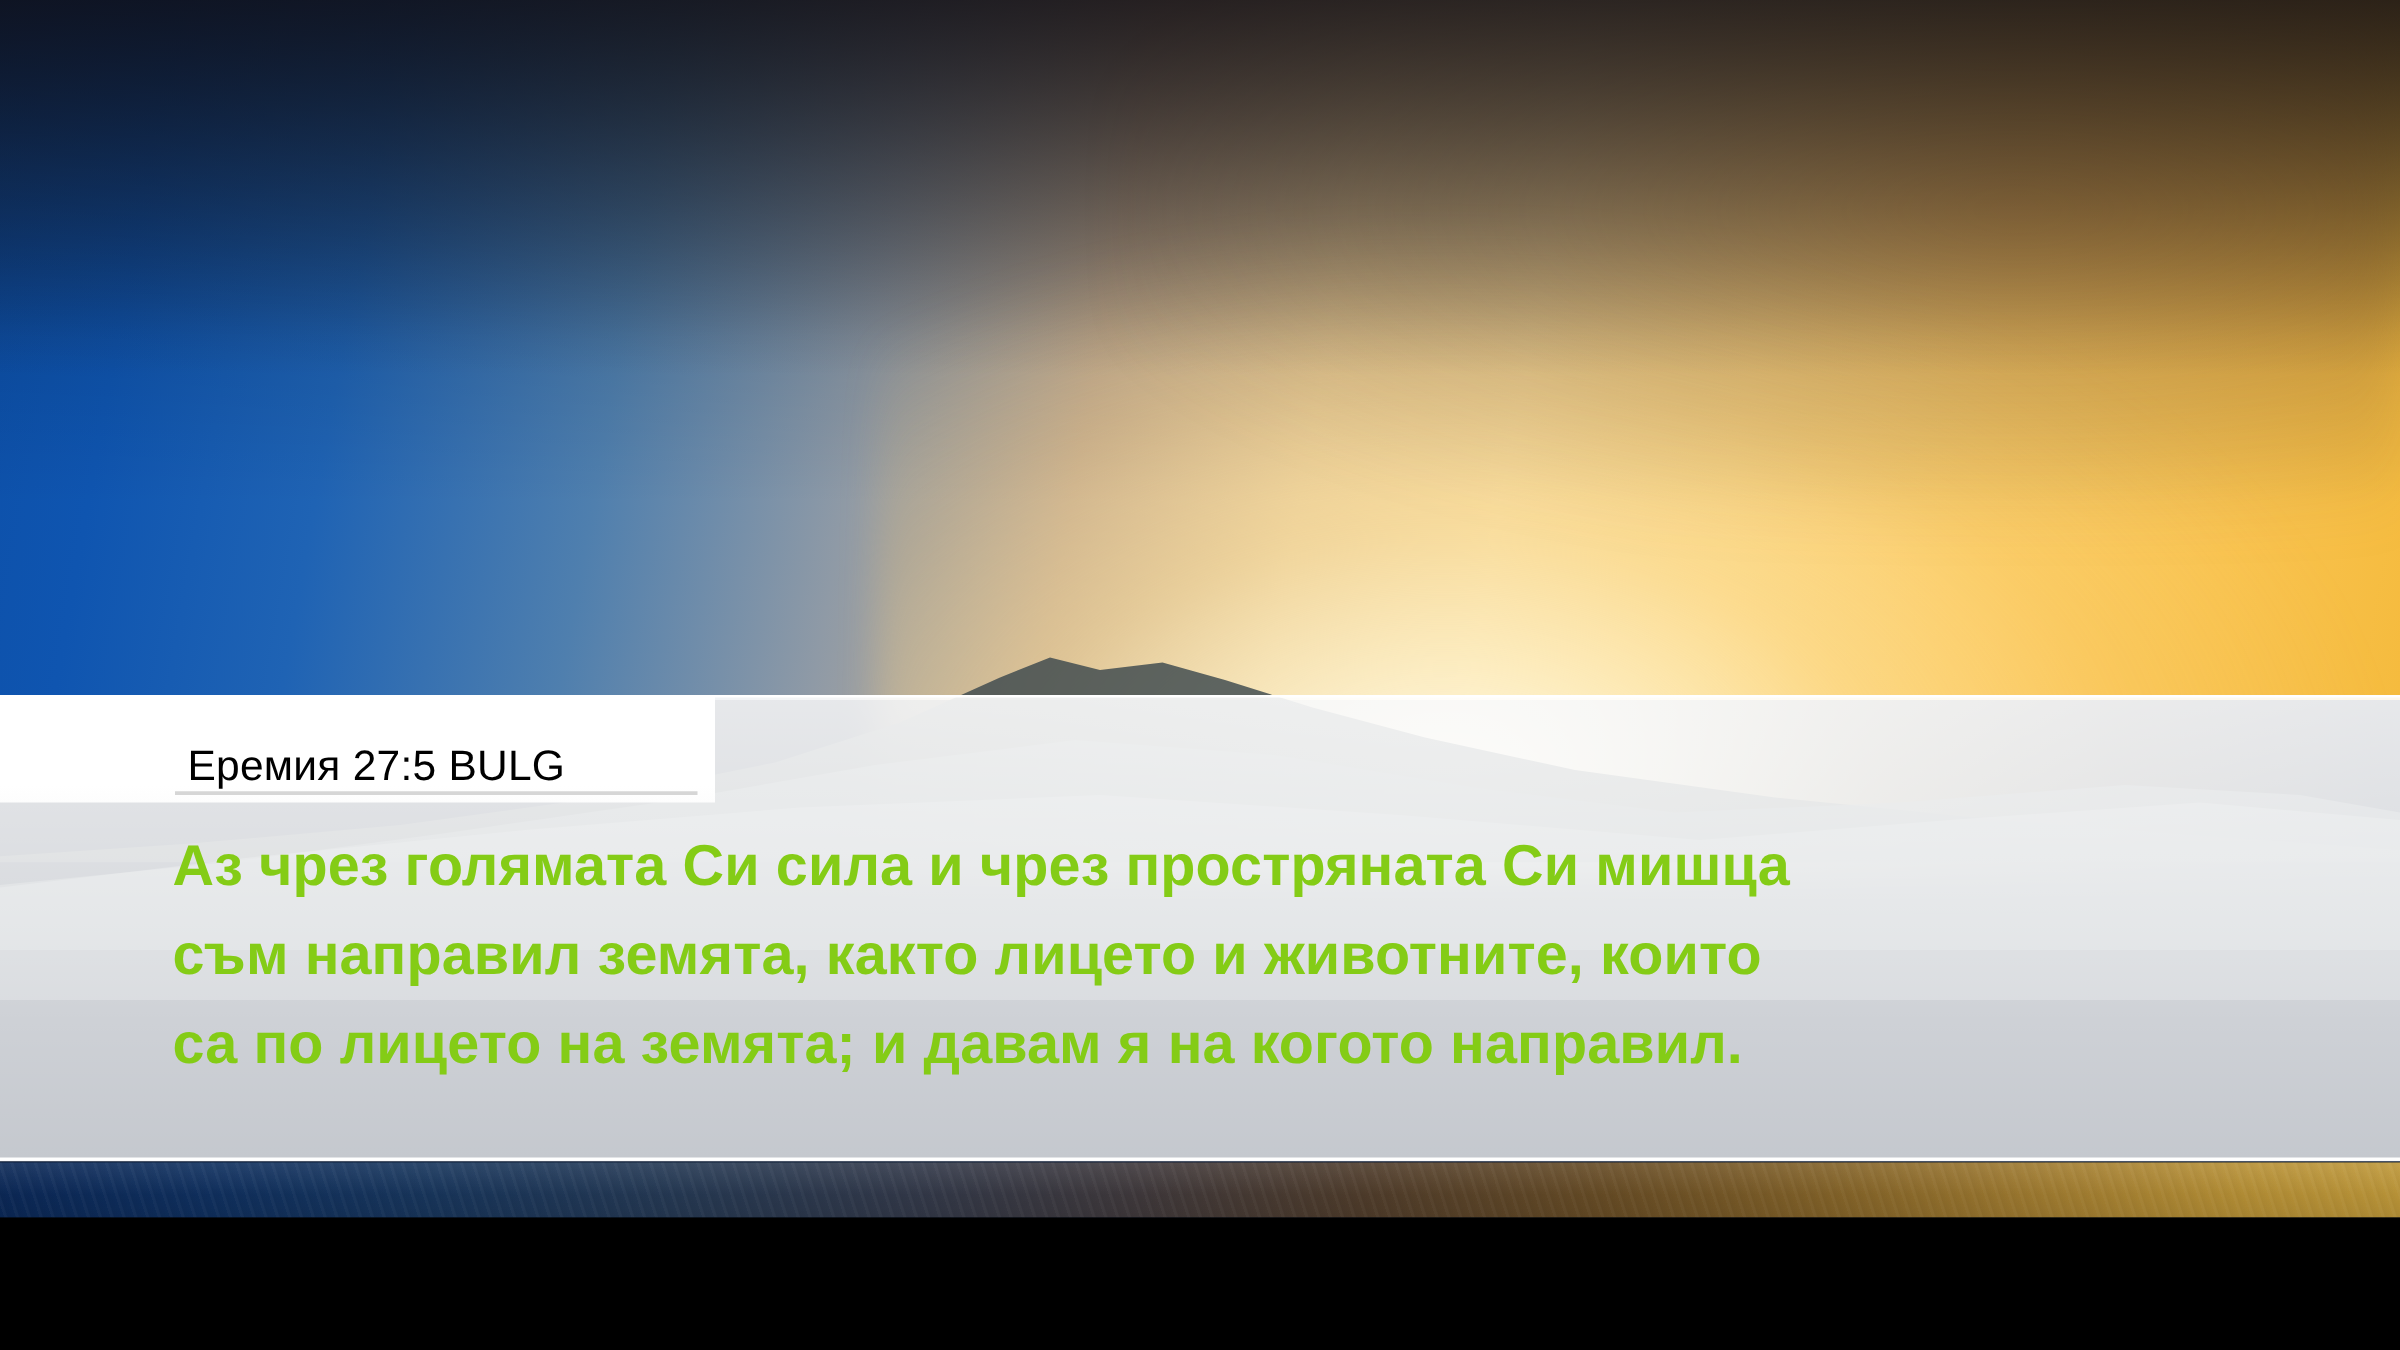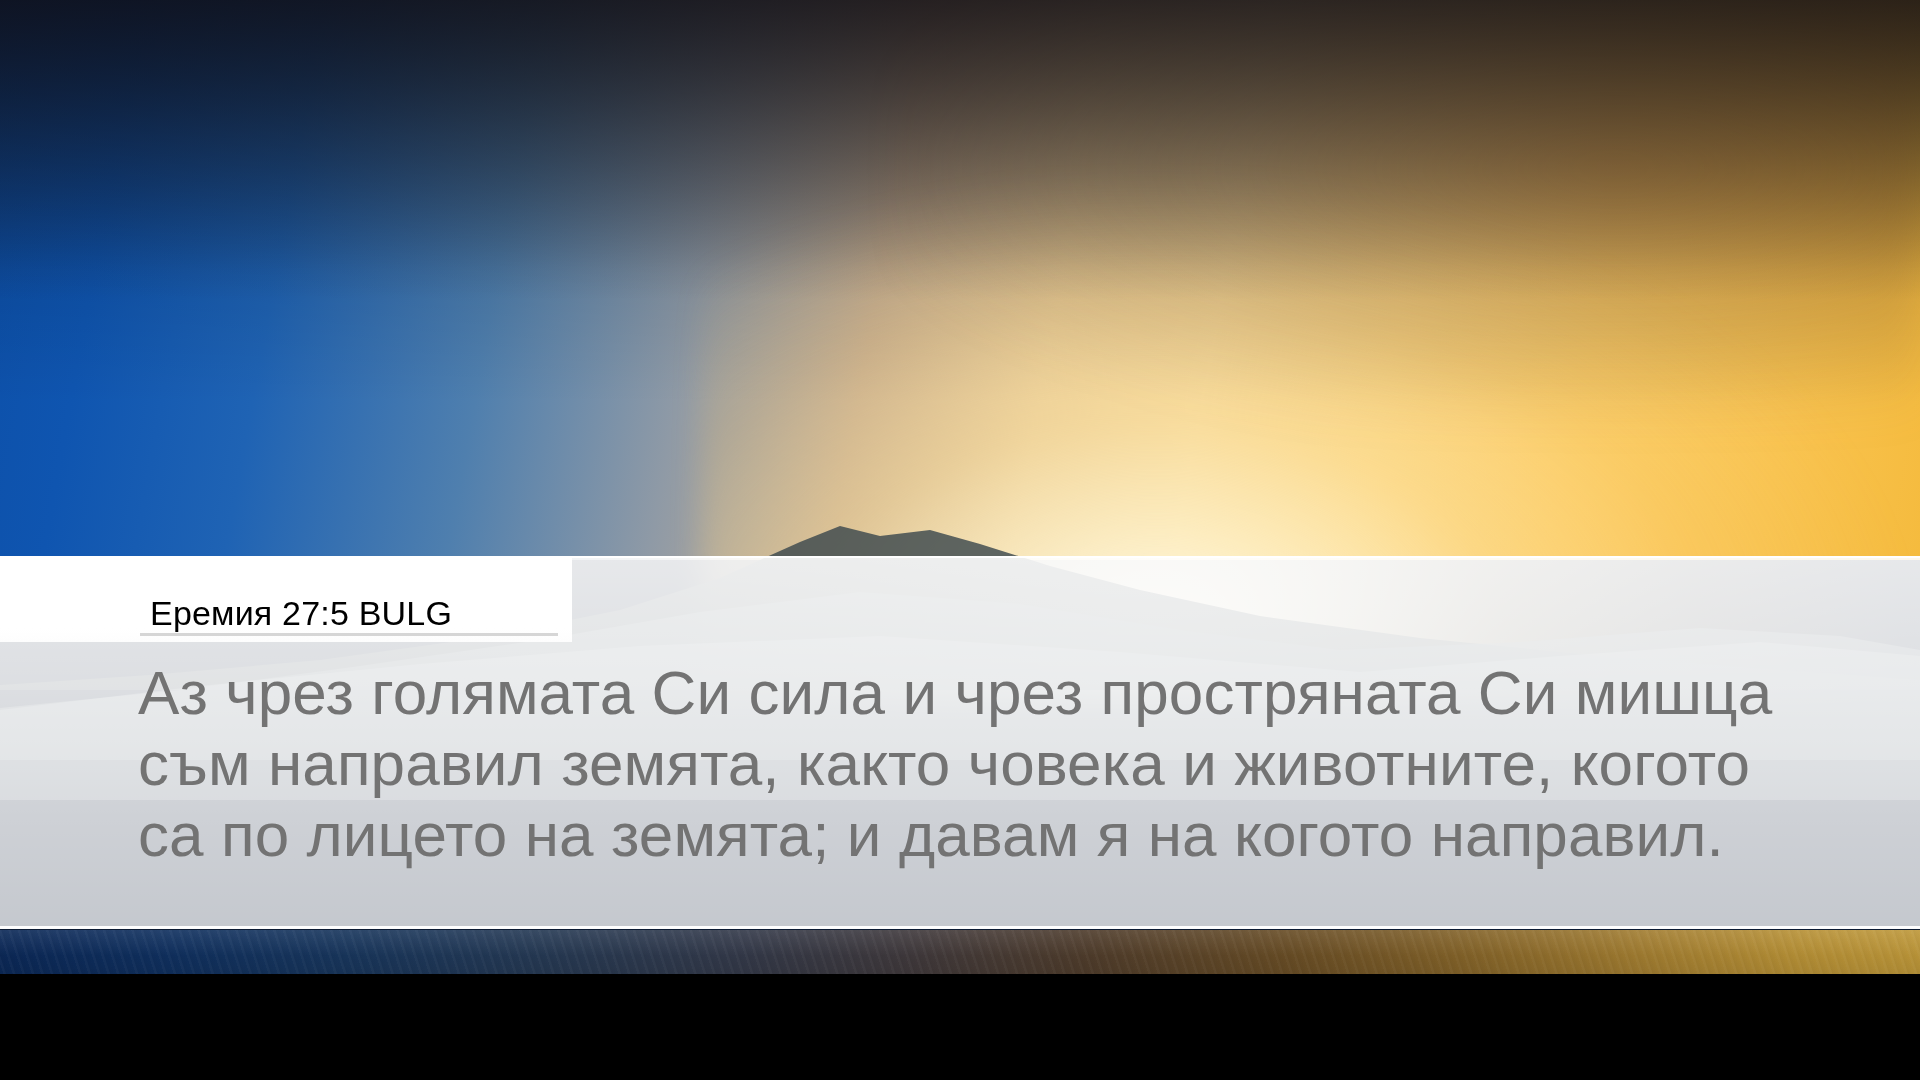--- a/index.html
+++ b/index.html
@@ -176,24 +176,24 @@
     letter-spacing: 0.2px;
     line-height: 1;
     white-space: nowrap;
   }
 
   
   .verse-body {
     position: absolute;
     left: 138px; top: 657px;
     width: 1660px;
-    font-size: 62px;
+    font-size: 46px;
     line-height: 71px;
-    color: #737373;
-    font-weight: 400;
+    color: #84cc16;
+    font-weight: 700;
     letter-spacing: 0.1px;
   }
   .verse-line { white-space: nowrap; }
 </style>
 </head>
 <body>
 
 <div id="stage">
 
   <div class="photo">
@@ -235,17 +235,17 @@
   <div class="band-edge-top"></div>
   <div class="band-edge-bottom"></div>
 
   <div class="reference-chip">
     <div class="underline"></div>
   </div>
   <div class="reference-text">Еремия 27:5 BULG</div>
 
   <div class="verse-body">
     <div class="verse-line">Аз чрез голямата Си сила и чрез простряната Си мишца</div>
-    <div class="verse-line">съм направил земята, както човека и животните, когото</div>
+    <div class="verse-line">съм направил земята, както лицето и животните, които</div>
     <div class="verse-line">са по лицето на земята; и давам я на когото направил.</div>
   </div>
 
 </div>
 
 </body></html>

